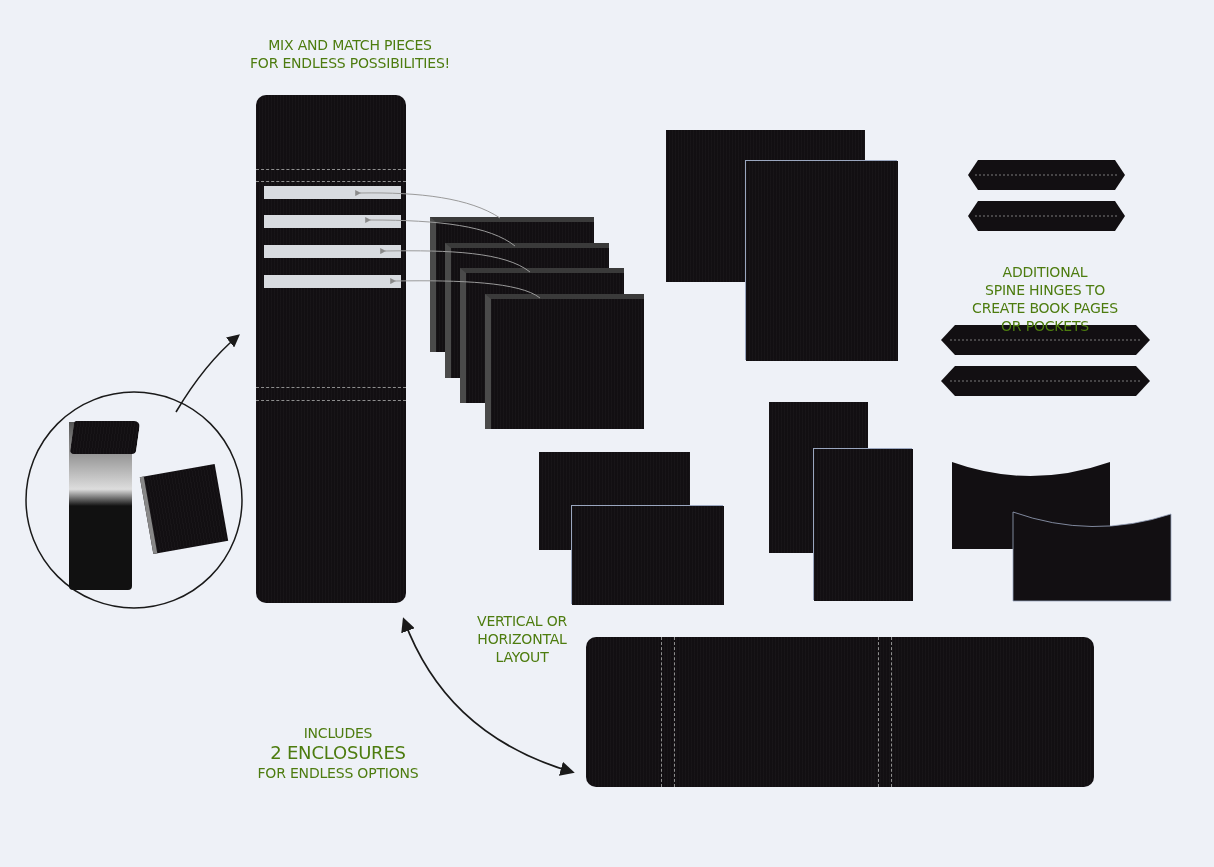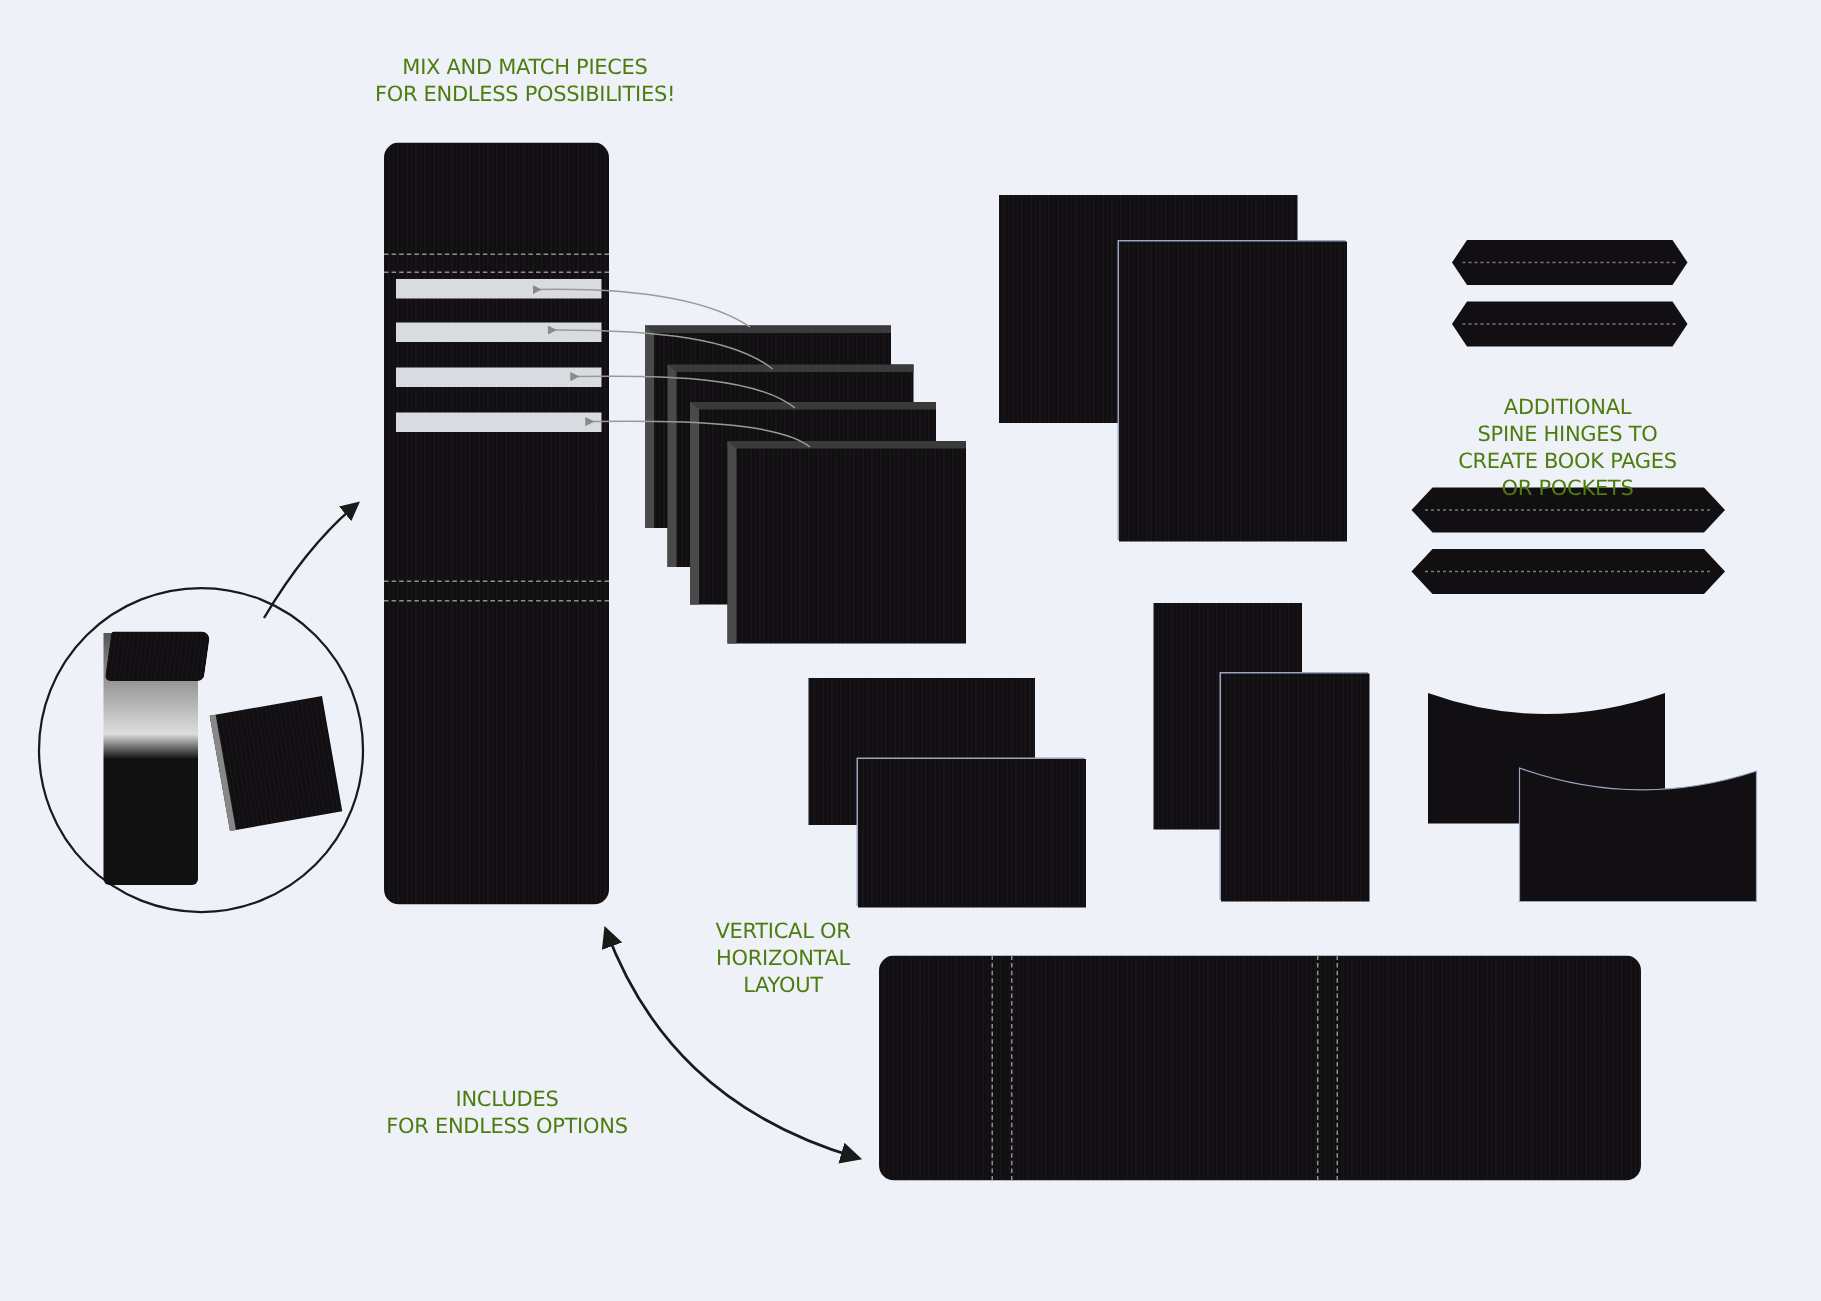--- a/index.html
+++ b/index.html
@@ -135,14 +135,15 @@
 
 <div class="piece" style="left:586px; top:637px; width:508px; height:150px; border-radius:10px;">
   <div class="stitch-v" style="left:75px;"></div>
   <div class="stitch-v" style="left:88px;"></div>
   <div class="stitch-v" style="left:292px;"></div>
   <div class="stitch-v" style="left:305px;"></div>
 </div>
 
 <div class="label" style="left:240px; top:700px; width:196px;margin-top:24px;">
   <span>INCLUDES</span>
+  <span class="big">2 ENCLOSURES</span>
   <span>FOR ENDLESS OPTIONS</span>
 </div>
 
 </body></html>

